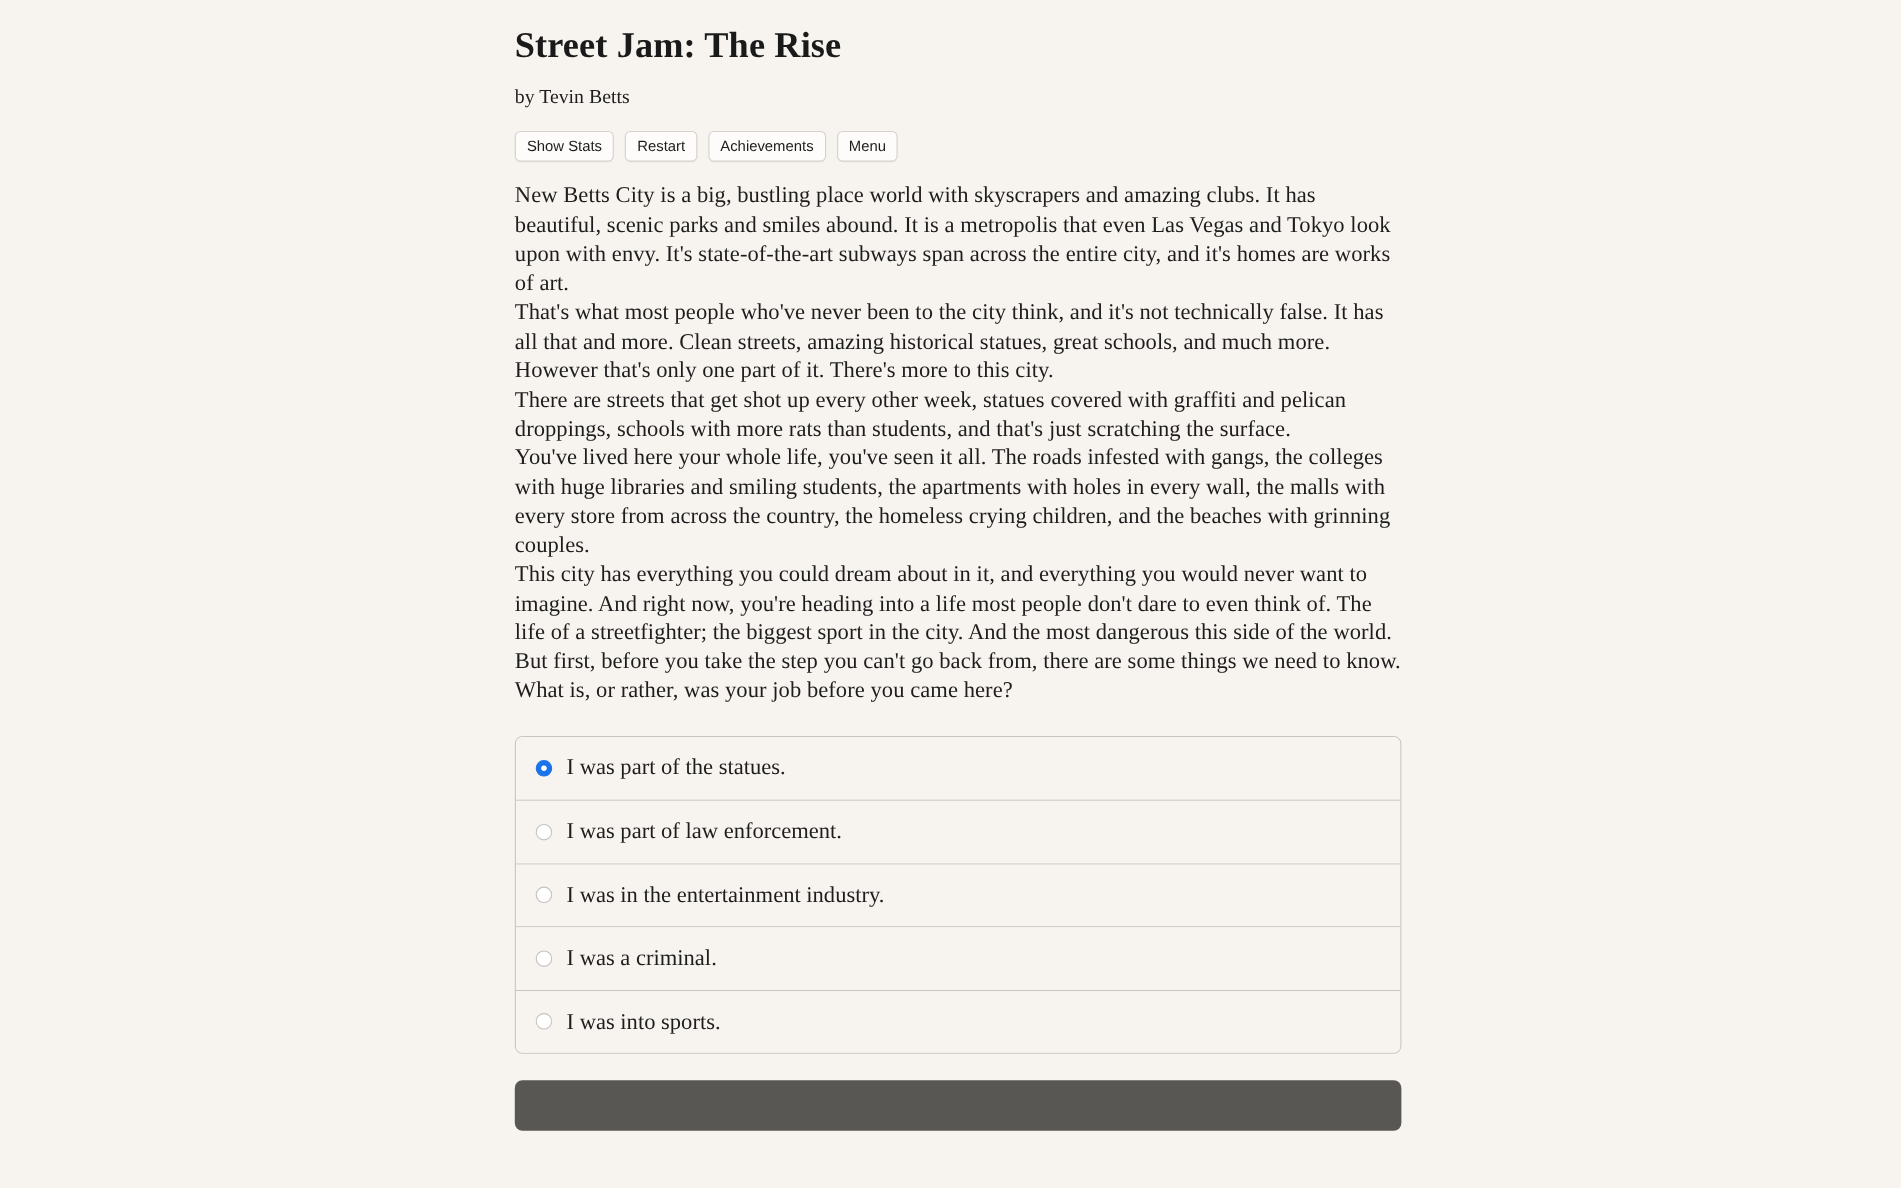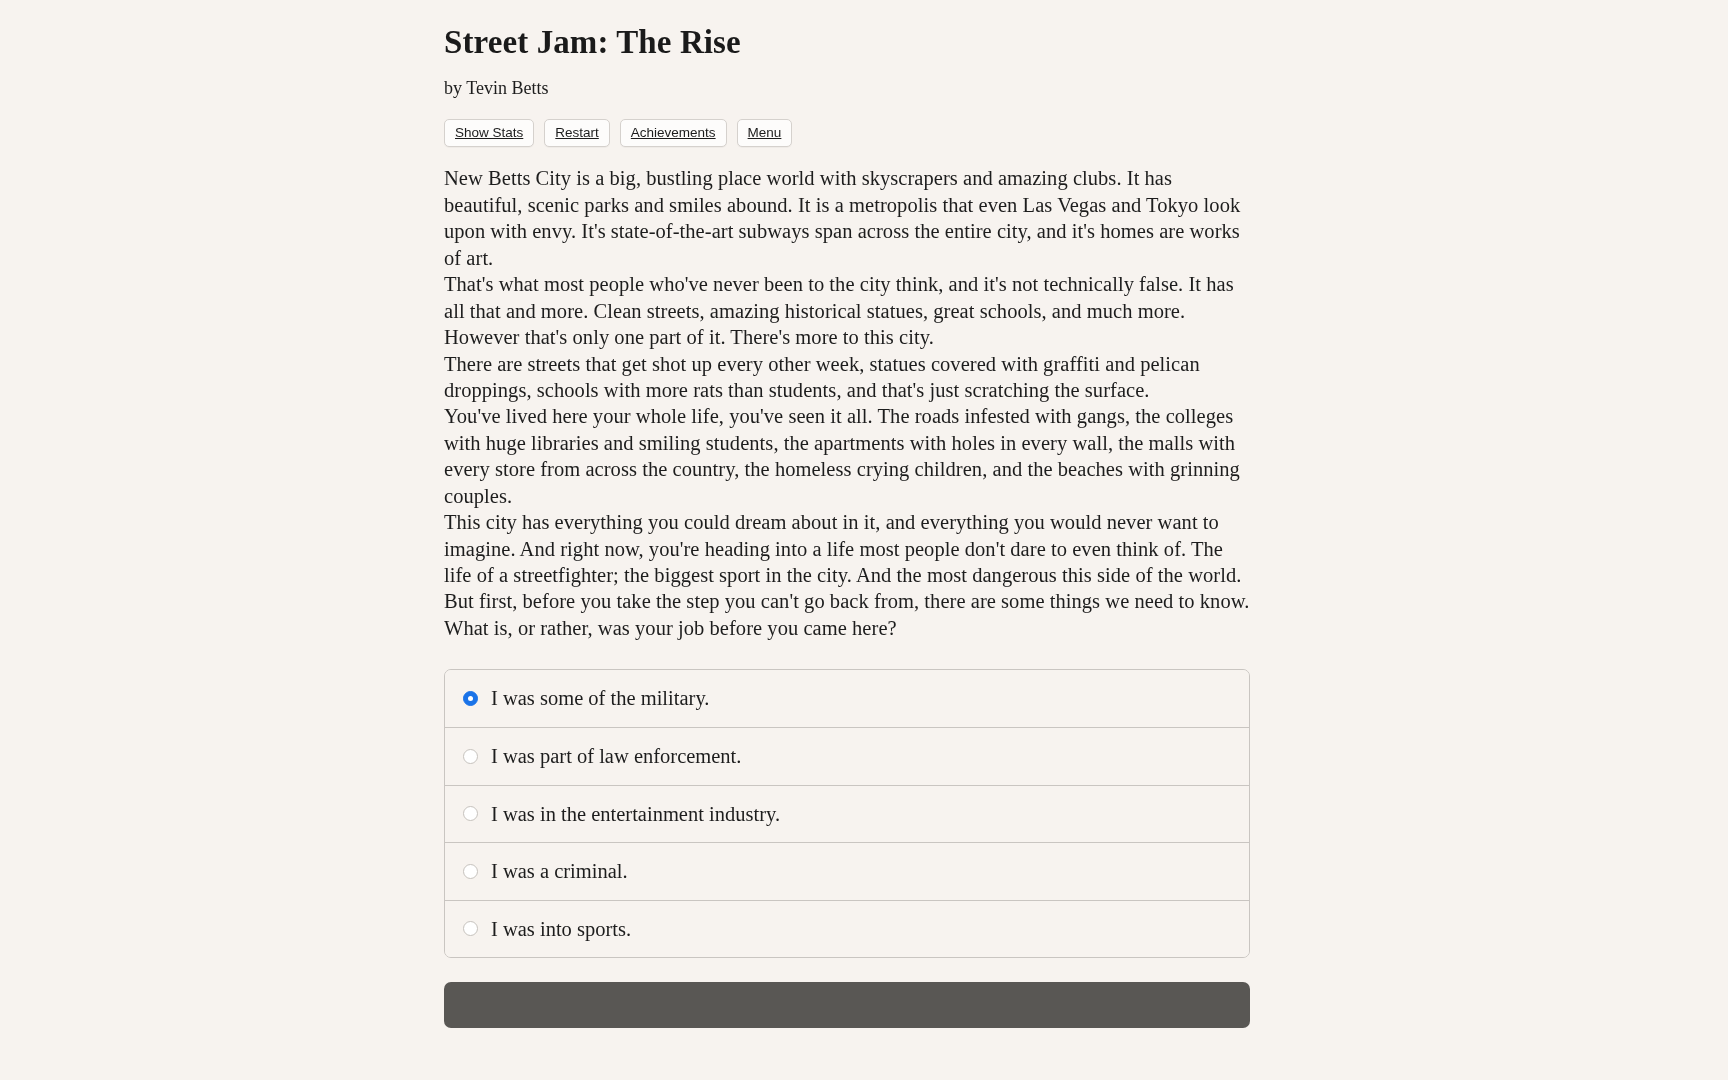--- a/index.html
+++ b/index.html
@@ -19,21 +19,21 @@
   #stage {
     width: 1728px;
     height: 1080px;
     position: relative;
     background: #f7f3ef;
     box-sizing: border-box;
   }
 
   .page {
     position: absolute;
-    left: 444px;
+    left: 468px;
     top: 0;
     width: 806px;
   }
 
   .game-title {
     font-family: "Liberation Serif", "DejaVu Serif", serif;
     font-size: 33px;
     font-weight: 700;
     line-height: 1.15;
     letter-spacing: 0.1px;
@@ -63,21 +63,20 @@
     font-size: 13.5px;
     line-height: 1;
     color: #1c1c1c;
     background: #fdfcfb;
     border: 1px solid #d5d1cd;
     border-radius: 5px;
     padding: 6px 10px 7px 10px;
     cursor: pointer;
     box-shadow: 0 1px 0 rgba(0,0,0,0.03);
     white-space: nowrap;
-    text-decoration: underline;
   }
 
   .story {
     padding-top: 18px;
   }
 
   .story p {
     margin: 0;
     font-size: 20.5px;
     line-height: 1.29;
@@ -180,21 +179,21 @@
       <p>You've lived here your whole life, you've seen it all. The roads infested with gangs, the colleges with huge libraries and smiling students, the apartments with holes in every wall, the malls with every store from across the country, the homeless crying children, and the beaches with grinning couples.</p>
       <p>This city has everything you could dream about in it, and everything you would never want to imagine. And right now, you're heading into a life most people don't dare to even think of. The life of a streetfighter; the biggest sport in the city. And the most dangerous this side of the world.</p>
       <p>But first, before you take the step you can't go back from, there are some things we need to know.</p>
       <p>What is, or rather, was your job before you came here?</p>
     </div>
 
     <div class="choices">
 
       <div class="choice-row">
         <span class="radio selected"></span>
-        <span class="choice-label">I was some of the military.</span>
+        <span class="choice-label">I was part of the statues.</span>
       </div>
 
       <div class="choice-row">
         <span class="radio"></span>
         <span class="choice-label">I was part of law enforcement.</span>
       </div>
 
       <div class="choice-row">
         <span class="radio"></span>
         <span class="choice-label">I was in the entertainment industry.</span>

